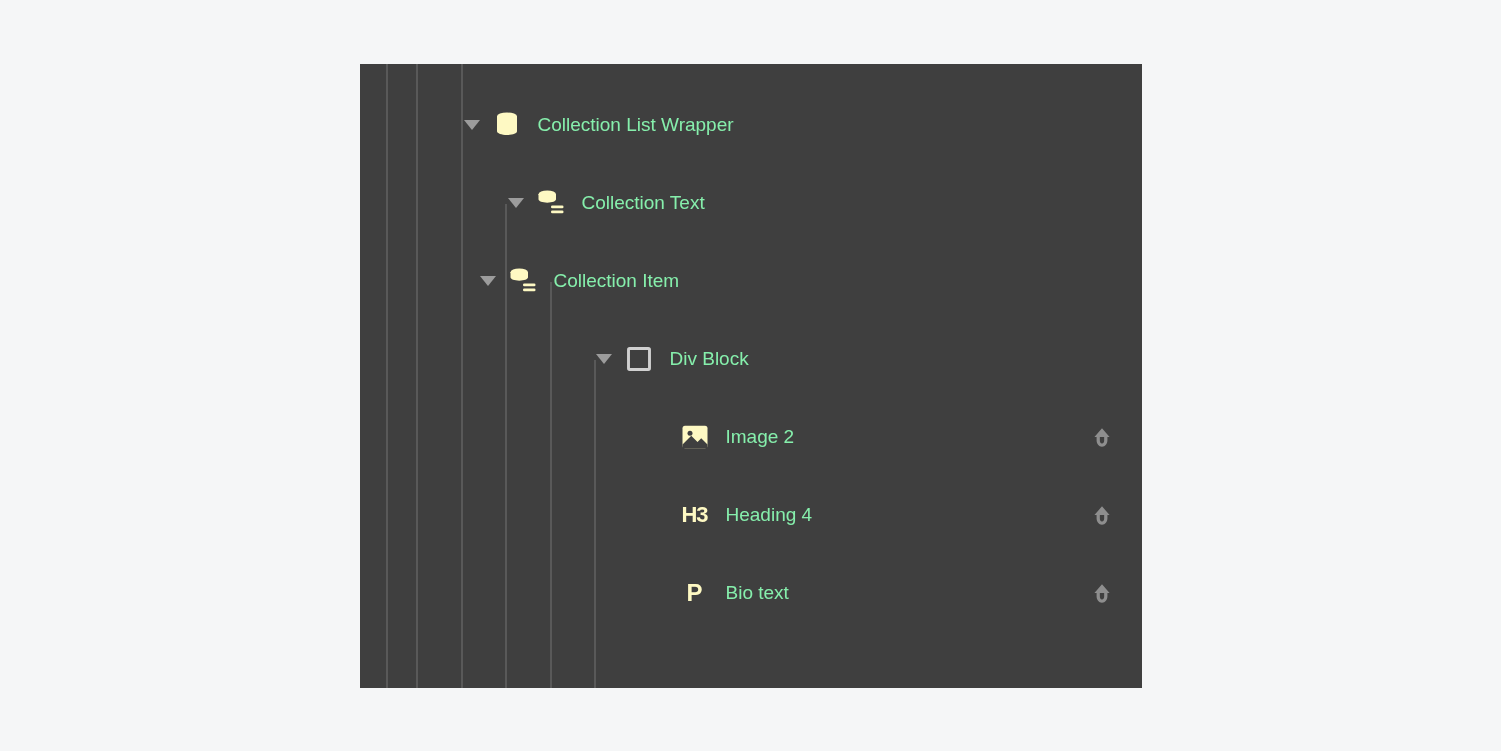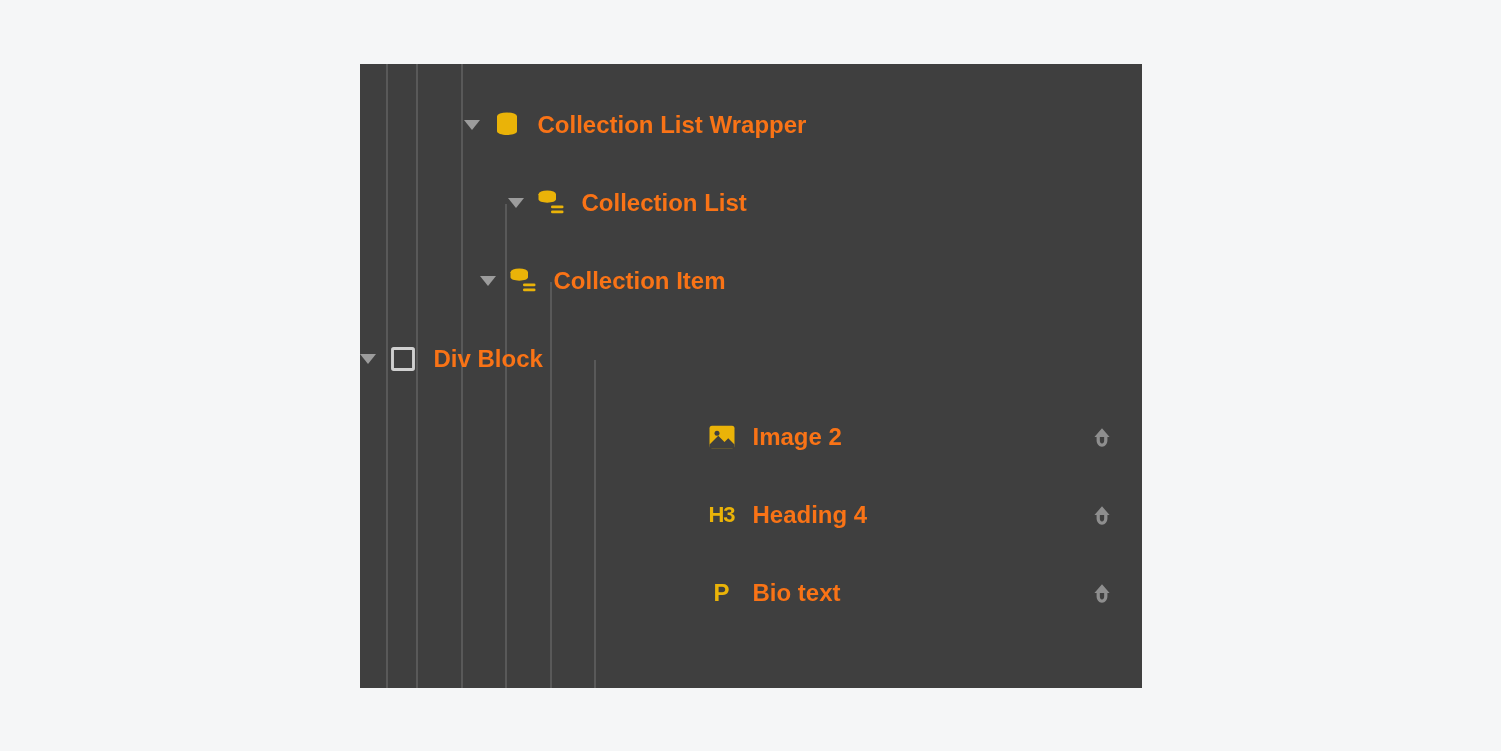--- a/index.html
+++ b/index.html
@@ -72,42 +72,42 @@
     .icon-wrap {
       width: 34px;
       height: 34px;
       display: flex;
       align-items: center;
       justify-content: center;
       flex-shrink: 0;
       margin-right: 14px;
     }
     .label {
-      font-size: 24px;
-      color: #f97316;
+      font-size: 19px;
+      color: #86efac;
       white-space: nowrap;
-      font-weight: 700;
+      font-weight: 400;
     }
     .trail {
       width: 32px;
       height: 32px;
       display: flex;
       align-items: center;
       justify-content: center;
       flex-shrink: 0;
       opacity: 0.85;
     }
 
     .pad-0 { padding-left: 104px; }
     .pad-1 { padding-left: 148px; }
     .pad-2 { padding-left: 120px; }
-    .pad-3 { }
-    .pad-4 { padding-left: 280px; margin-left: 27px; }
-
-    .purple { color: #eab308; }
+    .pad-3 { padding-left: 236px; }
+    .pad-4 { padding-left: 280px; }
+
+    .purple { color: #fef9c3; }
     .light  { color: #d0d0d0; }
   </style>
 </head>
 <body>
 
 <div class="panel">
   <div class="guides">
     <div class="guide g1"></div>
     <div class="guide g2"></div>
     <div class="guide g3"></div>
@@ -136,21 +136,21 @@
       <div class="left">
         <div class="chev"></div>
         <div class="icon-wrap purple">
           <svg width="30" height="30" viewBox="0 0 24 24" fill="currentColor">
               <ellipse cx="9" cy="5" rx="7" ry="3"></ellipse>
               <path d="M2 5v4c0 1.5 3.1 2.7 7 2.7s7-1.2 7-2.7V5" fill="currentColor"></path>
               <rect x="12" y="14" width="10" height="2.2" rx="1"></rect>
               <rect x="12" y="18" width="10" height="2.2" rx="1"></rect>
             </svg>
         </div>
-        <span class="label">Collection List</span>
+        <span class="label">Collection Text</span>
       </div>
     </div>
 
     <div class="row pad-2">
       <div class="left">
         <div class="chev"></div>
         <div class="icon-wrap purple">
           <svg width="30" height="30" viewBox="0 0 24 24" fill="currentColor">
               <ellipse cx="9" cy="5" rx="7" ry="3"></ellipse>
               <path d="M2 5v4c0 1.5 3.1 2.7 7 2.7s7-1.2 7-2.7V5" fill="currentColor"></path>

